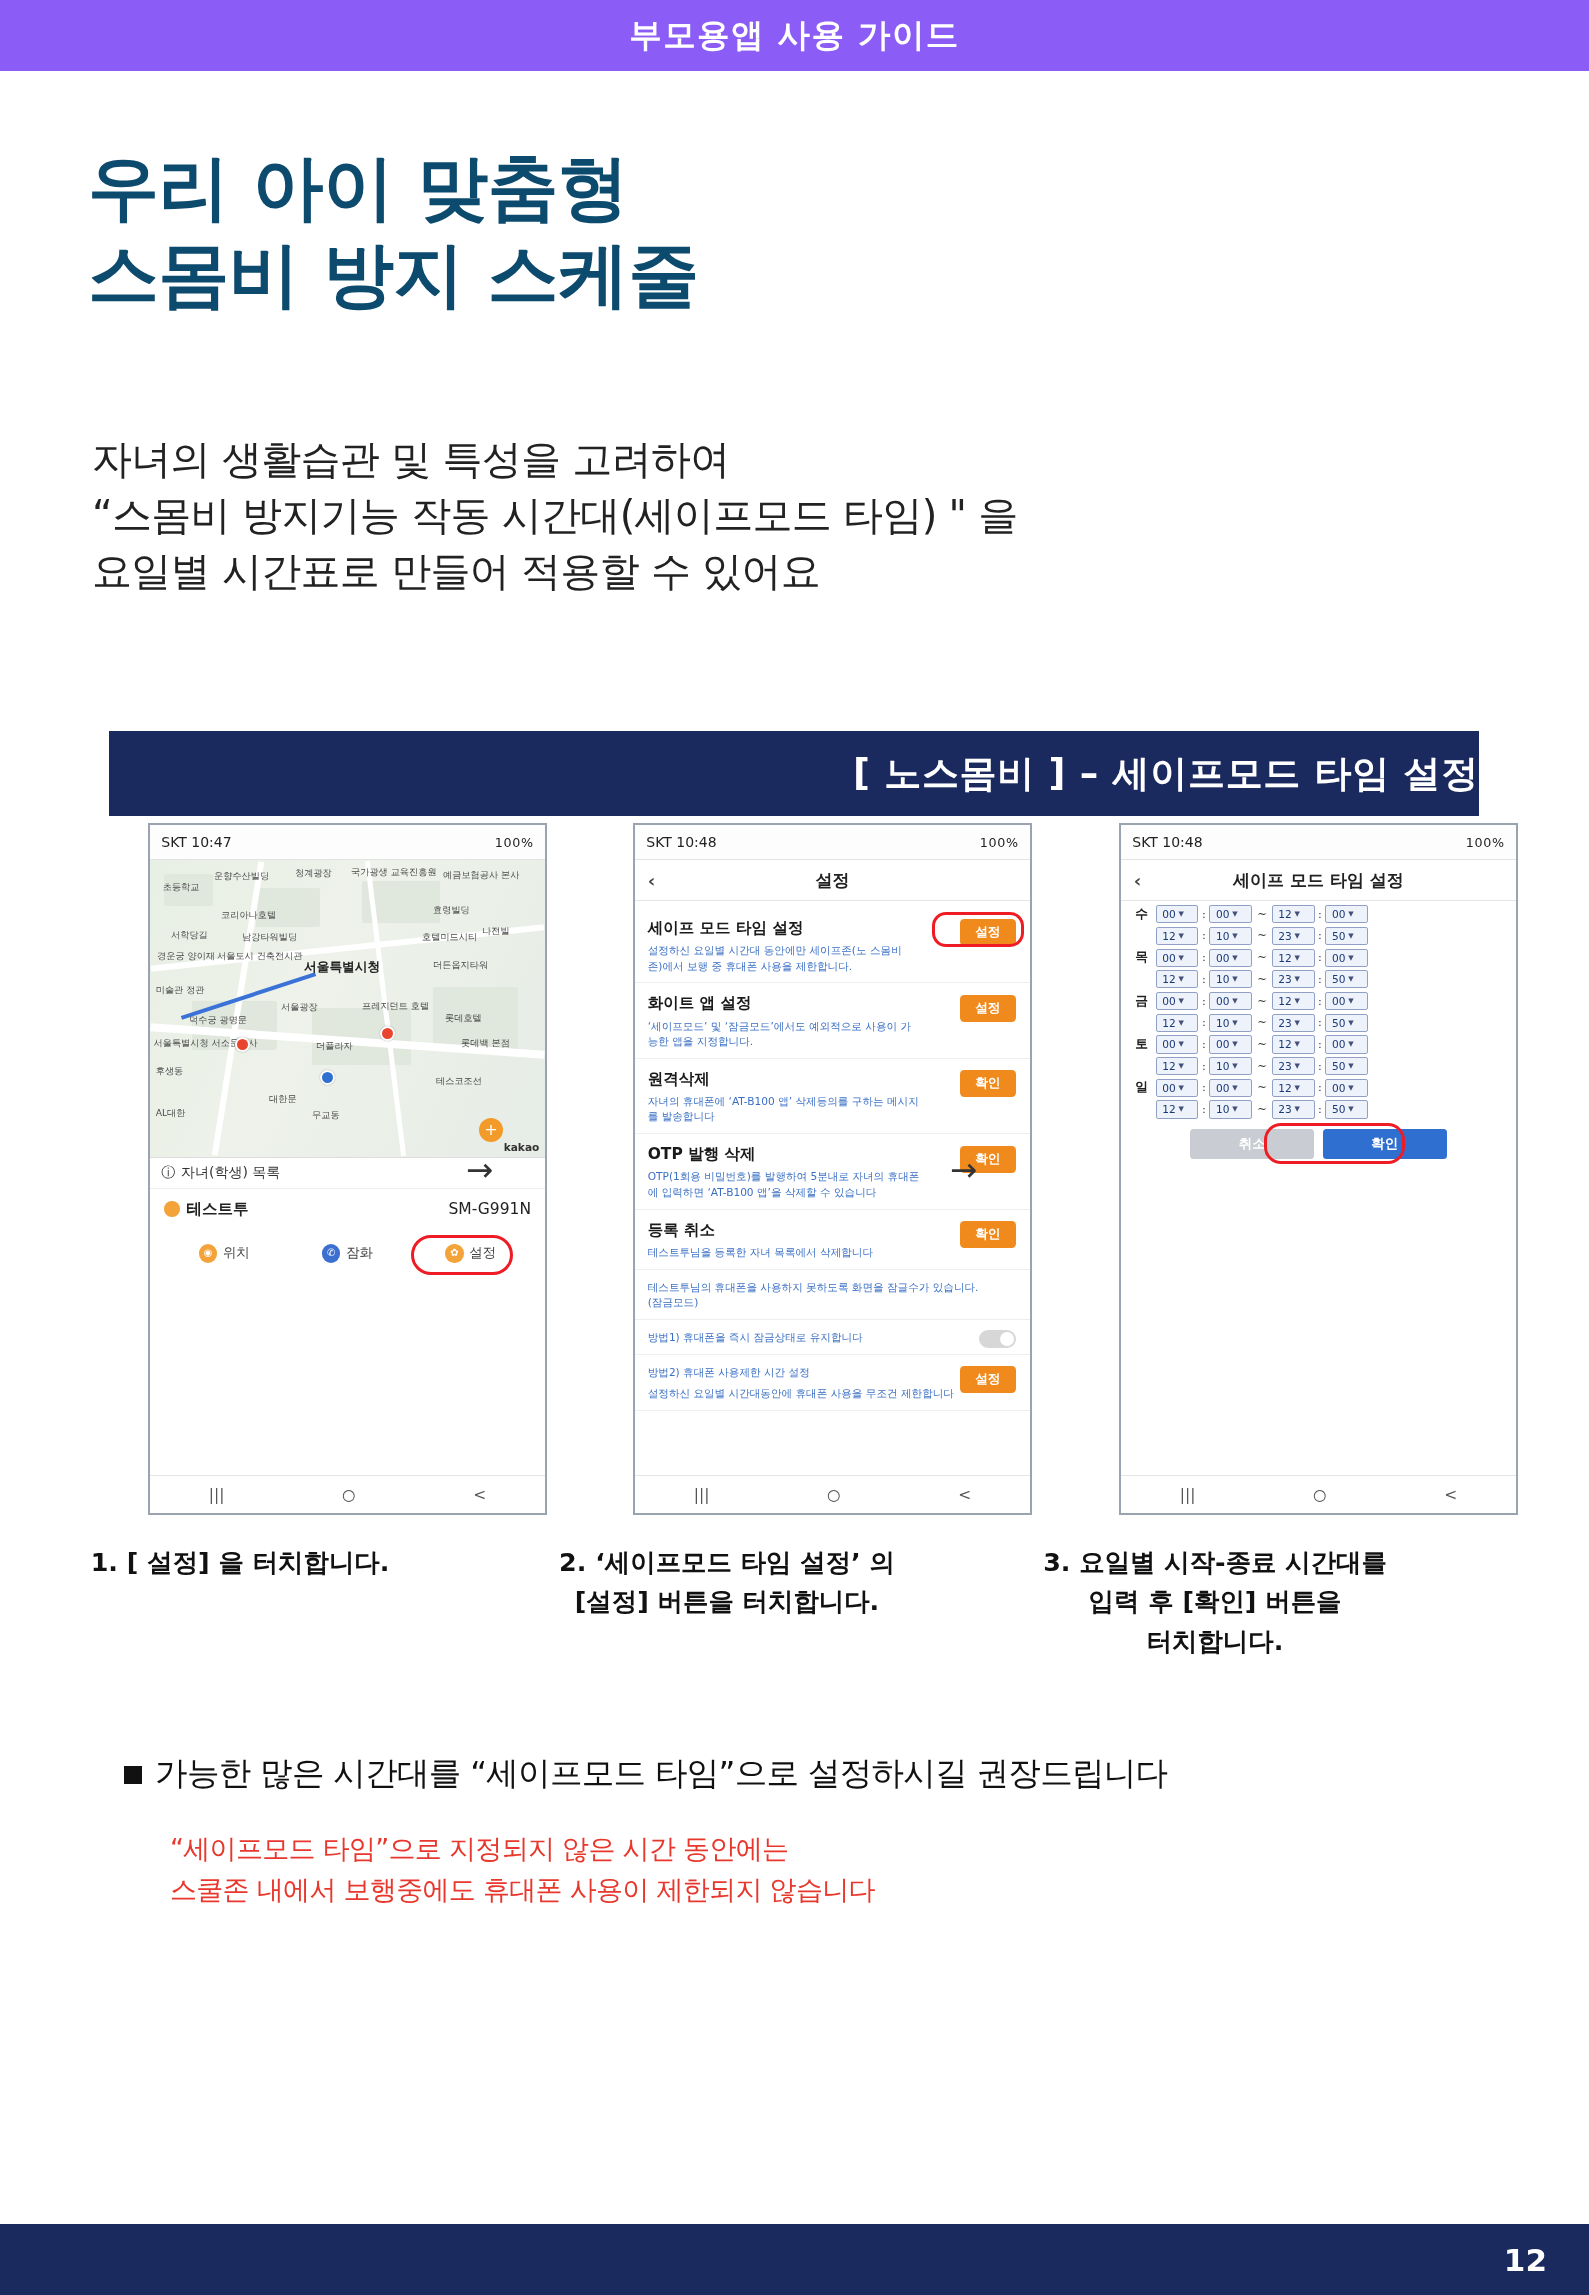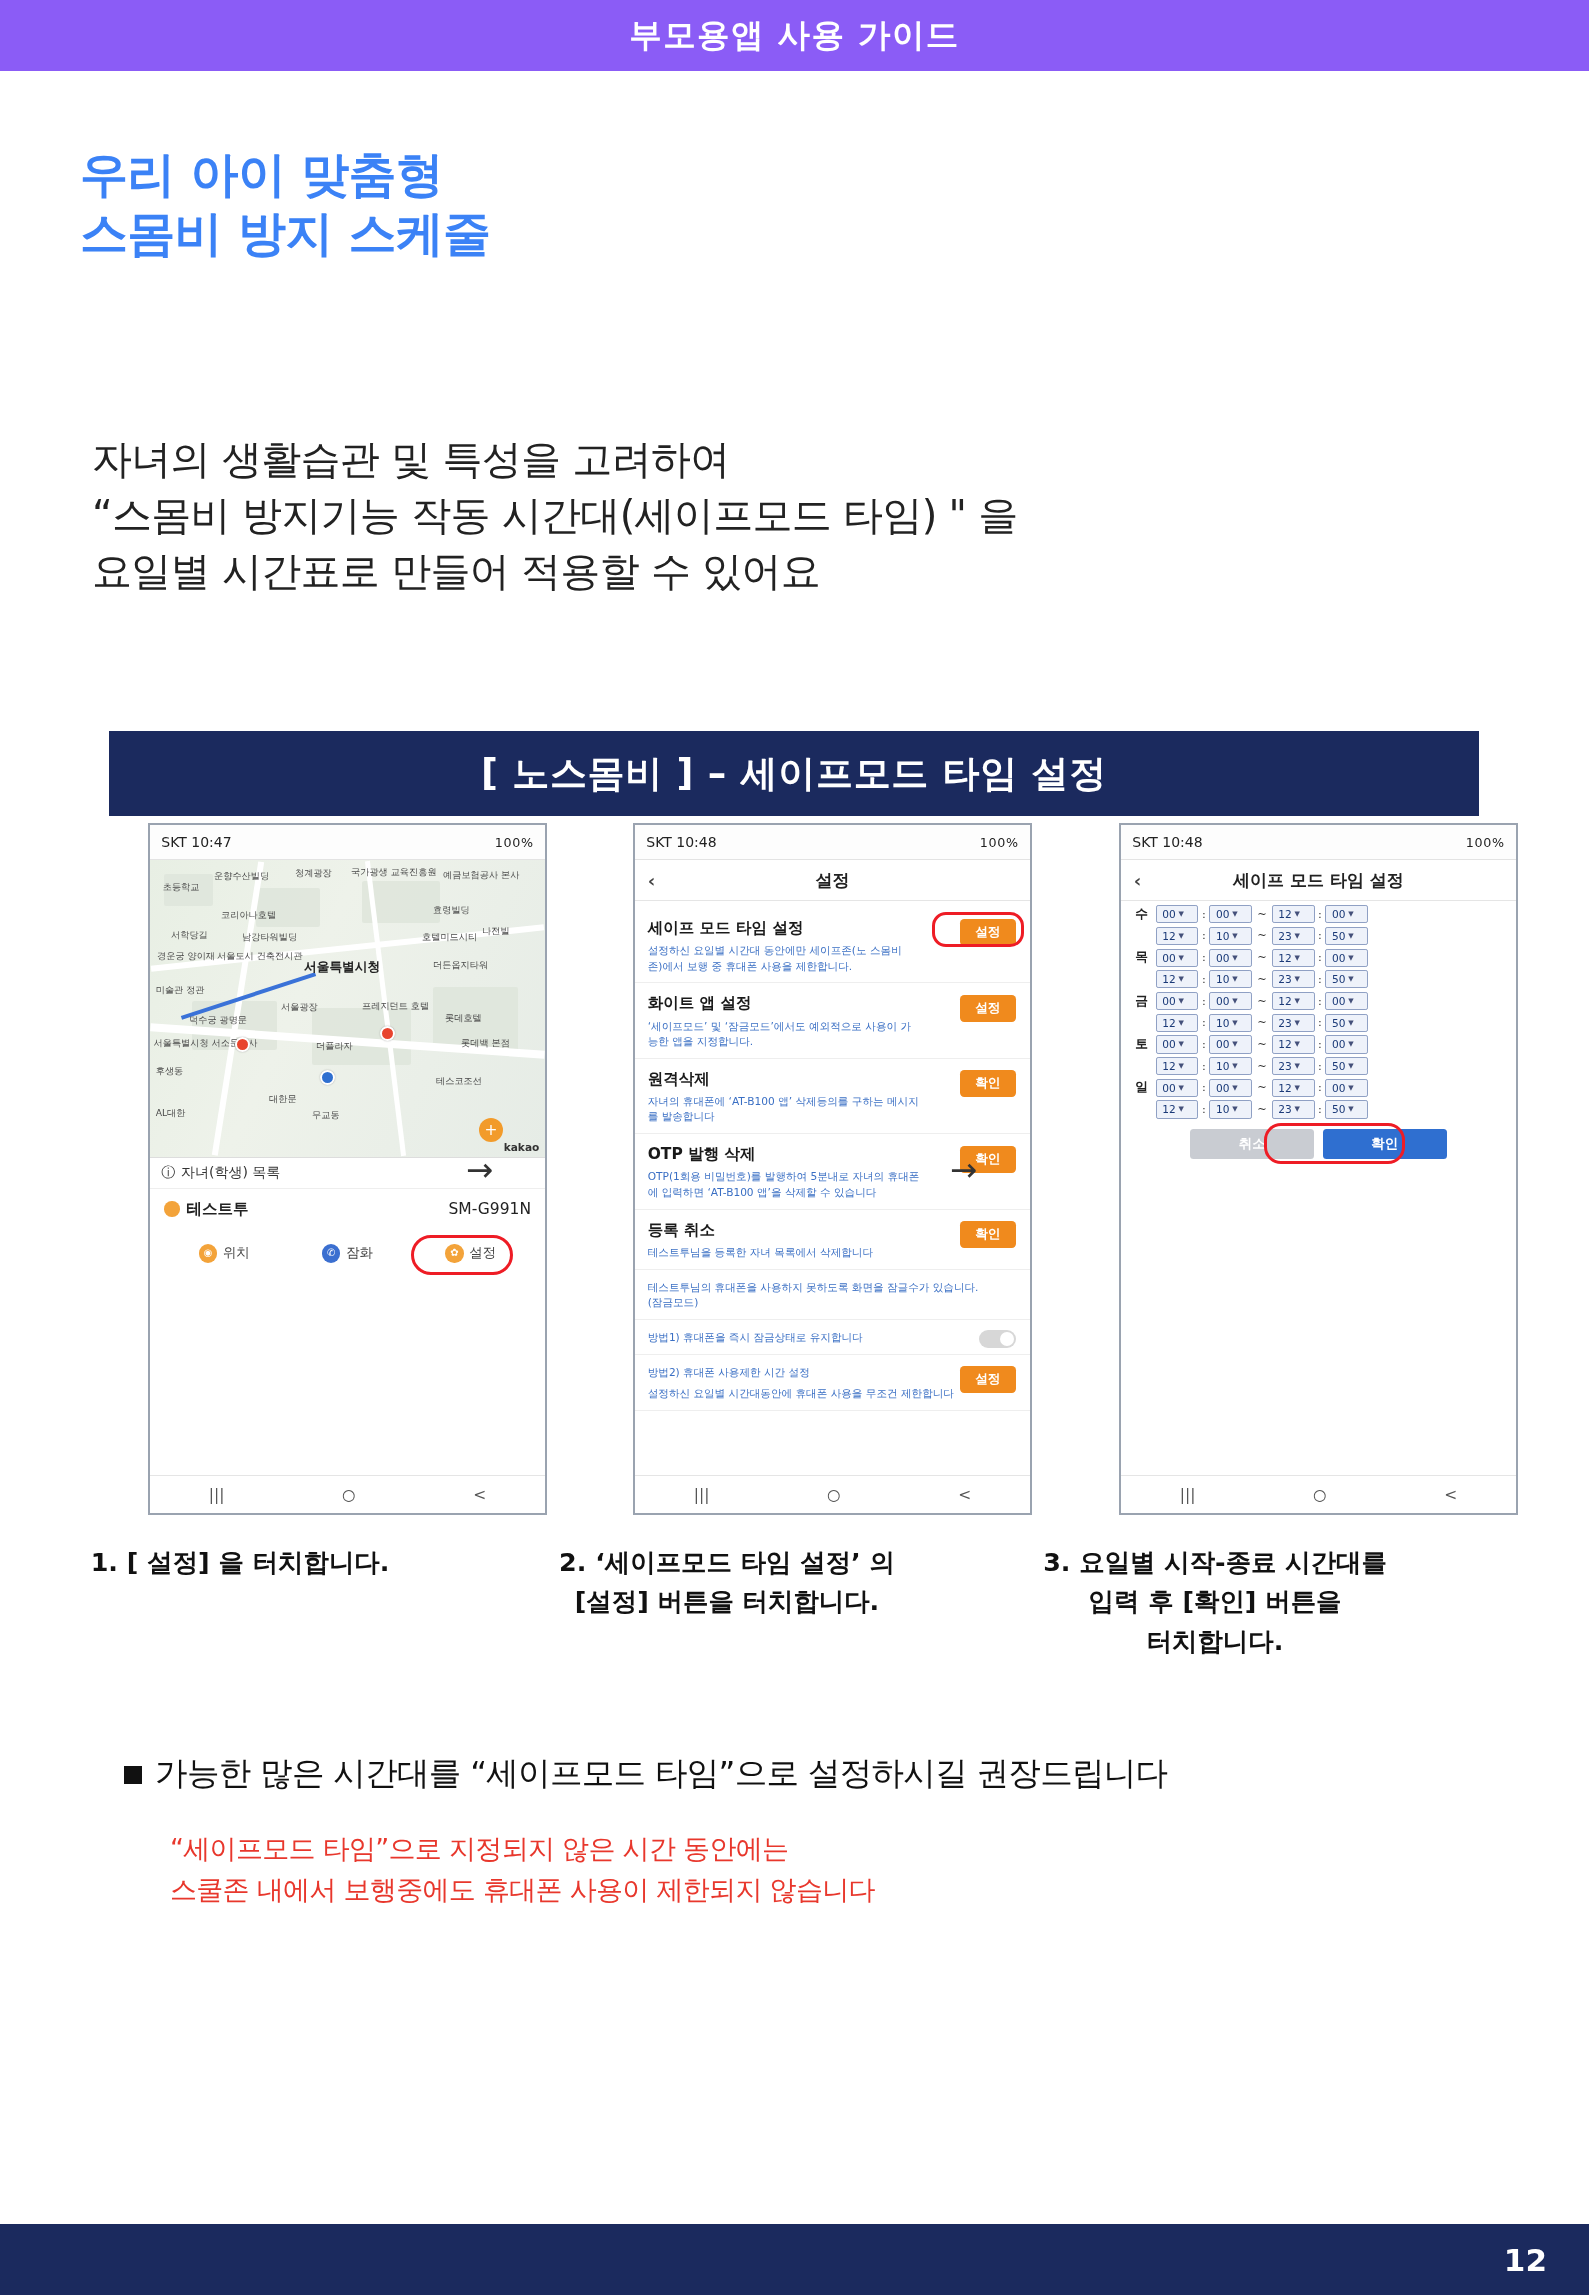--- a/index.html
+++ b/index.html
@@ -18,33 +18,33 @@
   .topbar .t{font-size:32.5px;font-weight:bold;letter-spacing:1.4px;}
   .bottombar{
     position:absolute;left:0;bottom:0;width:1589px;height:71px;
     background:#1b2a5e;color:#ffffff;
   }
   .pageno{
     position:absolute;right:42px;top:18.4px;font-size:31px;font-weight:bold;color:#ffffff;
   }
   
   .maintitle{
-    position:absolute;left:80px;top:145px;width:1271px;
-    font-size:48px;font-weight:bold;color:#3b82f6;line-height:1.22;
+    position:absolute;left:88px;top:145px;width:1271px;
+    font-size:71px;font-weight:bold;color:#0c4a6e;line-height:1.22;
     white-space:pre-line;letter-spacing:-0.7px;
   }
   .subtitle{
     position:absolute;left:92px;top:431px;width:1342px;
     font-size:40px;color:#222222;line-height:1.40;
     white-space:pre-line;letter-spacing:-0.7px;
   }
   
   .panel{
     position:absolute;left:109px;top:731px;width:1370px;height:85px;
-    background:#1b2a5e;color:#ffffff;display:flex;align-items:center;justify-content:center;
+    background:#1b2a5e;color:#ffffff;display:flex;align-items:center;justify-content:flex-end;
   }
   .panel .ttl{font-size:37px;font-weight:bold;letter-spacing:0.7px;}
   .phonerow{
     position:absolute;left:109px;top:816px;width:1370px;height:713px;
   }
   .phone{
     position:absolute;top:7px;width:399px;height:692px;
     background:#ffffff;border:2.1px solid #9aa3b0;box-sizing:border-box;
     font-size:12px;color:#333;overflow:hidden;
   }

